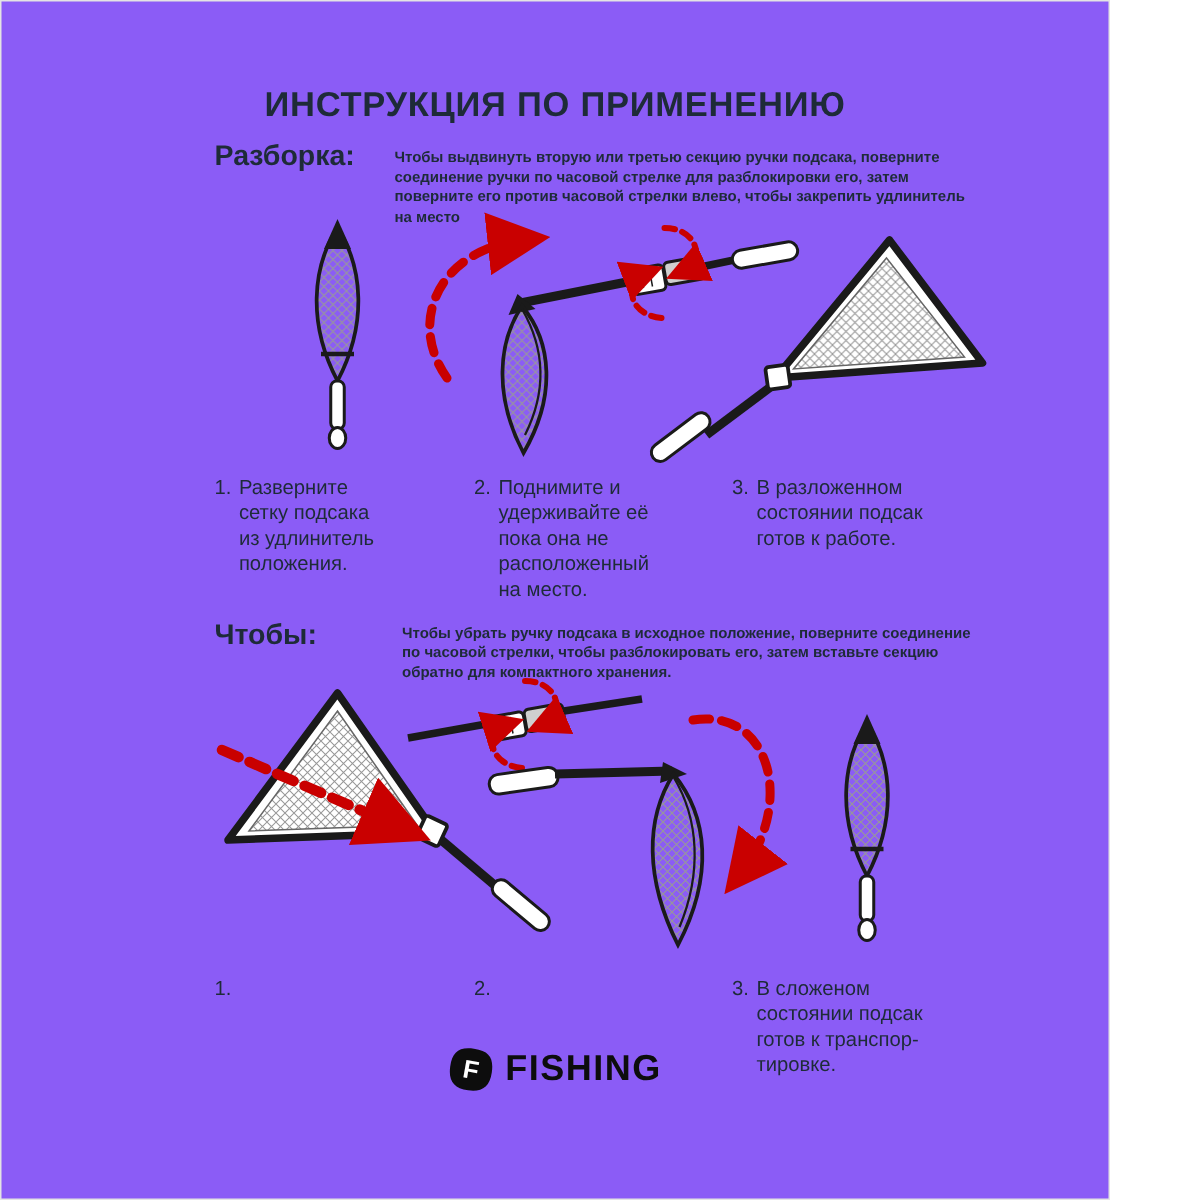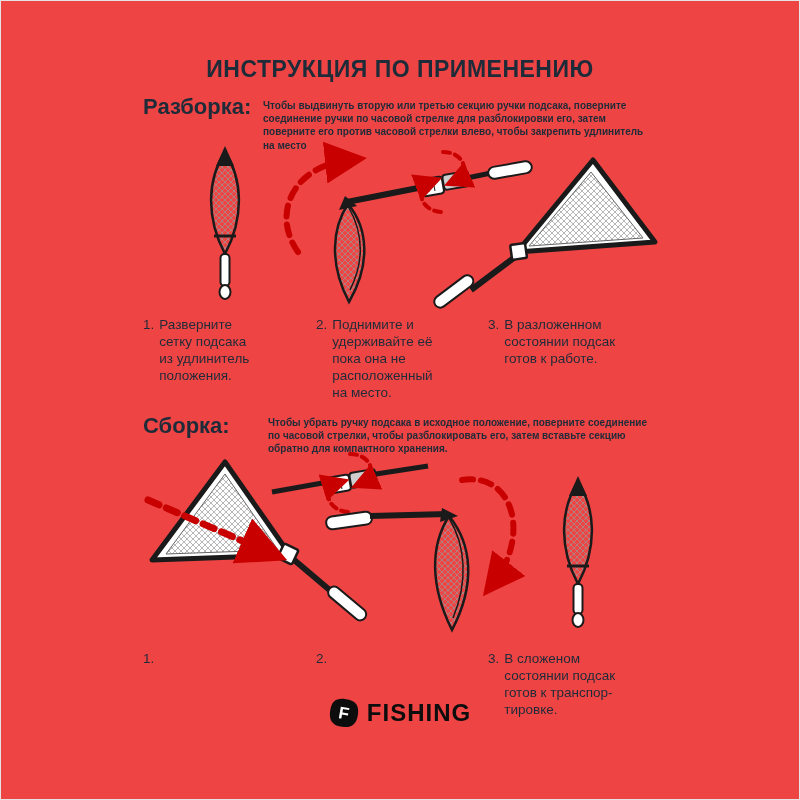--- a/index.html
+++ b/index.html
@@ -1,26 +1,26 @@
 <!DOCTYPE html>
 <html><head>
 <meta charset="utf-8">
 <style>
   * { margin:0; padding:0; box-sizing:border-box; }
   html,body { background:#fff; }
   body { font-family:"Liberation Sans", sans-serif; color:#1e2b38; }
   .page {
-    position:relative; width:800px; height:800px; background:#ef4444;
+    position:relative; width:740px; height:800px; background:#8b5cf6;
     outline:1px solid #e4e4e4; outline-offset:-1px; overflow:hidden;
   }
   .title {
     position:absolute; top:56px; left:0; right:0; text-align:center;
     font-size:23px; font-weight:bold; letter-spacing:0.5px;
   }
-  .section-heading { position:absolute; font-size:22px; font-weight:bold; }
+  .section-heading { position:absolute; font-size:19px; font-weight:bold; }
   .intro {
     position:absolute; font-size:10px; font-weight:bold; line-height:1.32;
   }
   .step { position:absolute; display:flex; font-size:13.5px; line-height:1.26; }
   .step-num { margin-right:5px; white-space:nowrap; }
   .illu { position:absolute; }
   .logo {
     position:absolute; top:698px; left:0; right:0;
     display:flex; justify-content:center; align-items:center; gap:8px;
   }
@@ -91,21 +91,21 @@
   </div>
   <div class="step" style="left:316px; top:316px; width:122px;">
     <span class="step-num">2.</span>
     <span class="step-text">Поднимите и удерживайте её пока она не расположенный на место.</span>
   </div>
   <div class="step" style="left:488px; top:316px; width:128px;">
     <span class="step-num">3.</span>
     <span class="step-text">В разложенном состоянии подсак готов к работе.</span>
   </div>
 
-  <div class="section-heading" style="left:143px; top:413px;">Сборка:</div>
+  <div class="section-heading" style="left:143px; top:413px;">Чтобы:</div>
 
   <div class="intro" style="left:268px; top:416px; width:392px;">Чтобы убрать ручку подсака в исходное положение, поверните соединение по часовой стрелки, чтобы разблокировать его, затем вставьте секцию обратно для компактного хранения.</div>
 
   <svg class="illu" style="left:130px; top:452px;" width="540" height="198" viewBox="0 0 540 198">
     <defs>
       <pattern id="mesh2" width="6" height="6" patternUnits="userSpaceOnUse">
         <path d="M0,6 L6,0 M0,0 L6,6" stroke="#989898" stroke-width="0.7" fill="none"></path>
       </pattern>
       <marker id="arrow2" markerWidth="7" markerHeight="7" refX="4" refY="3.5" orient="auto">
         <path d="M0,0 L7,3.5 L0,7 Z" fill="#c90000"></path>

